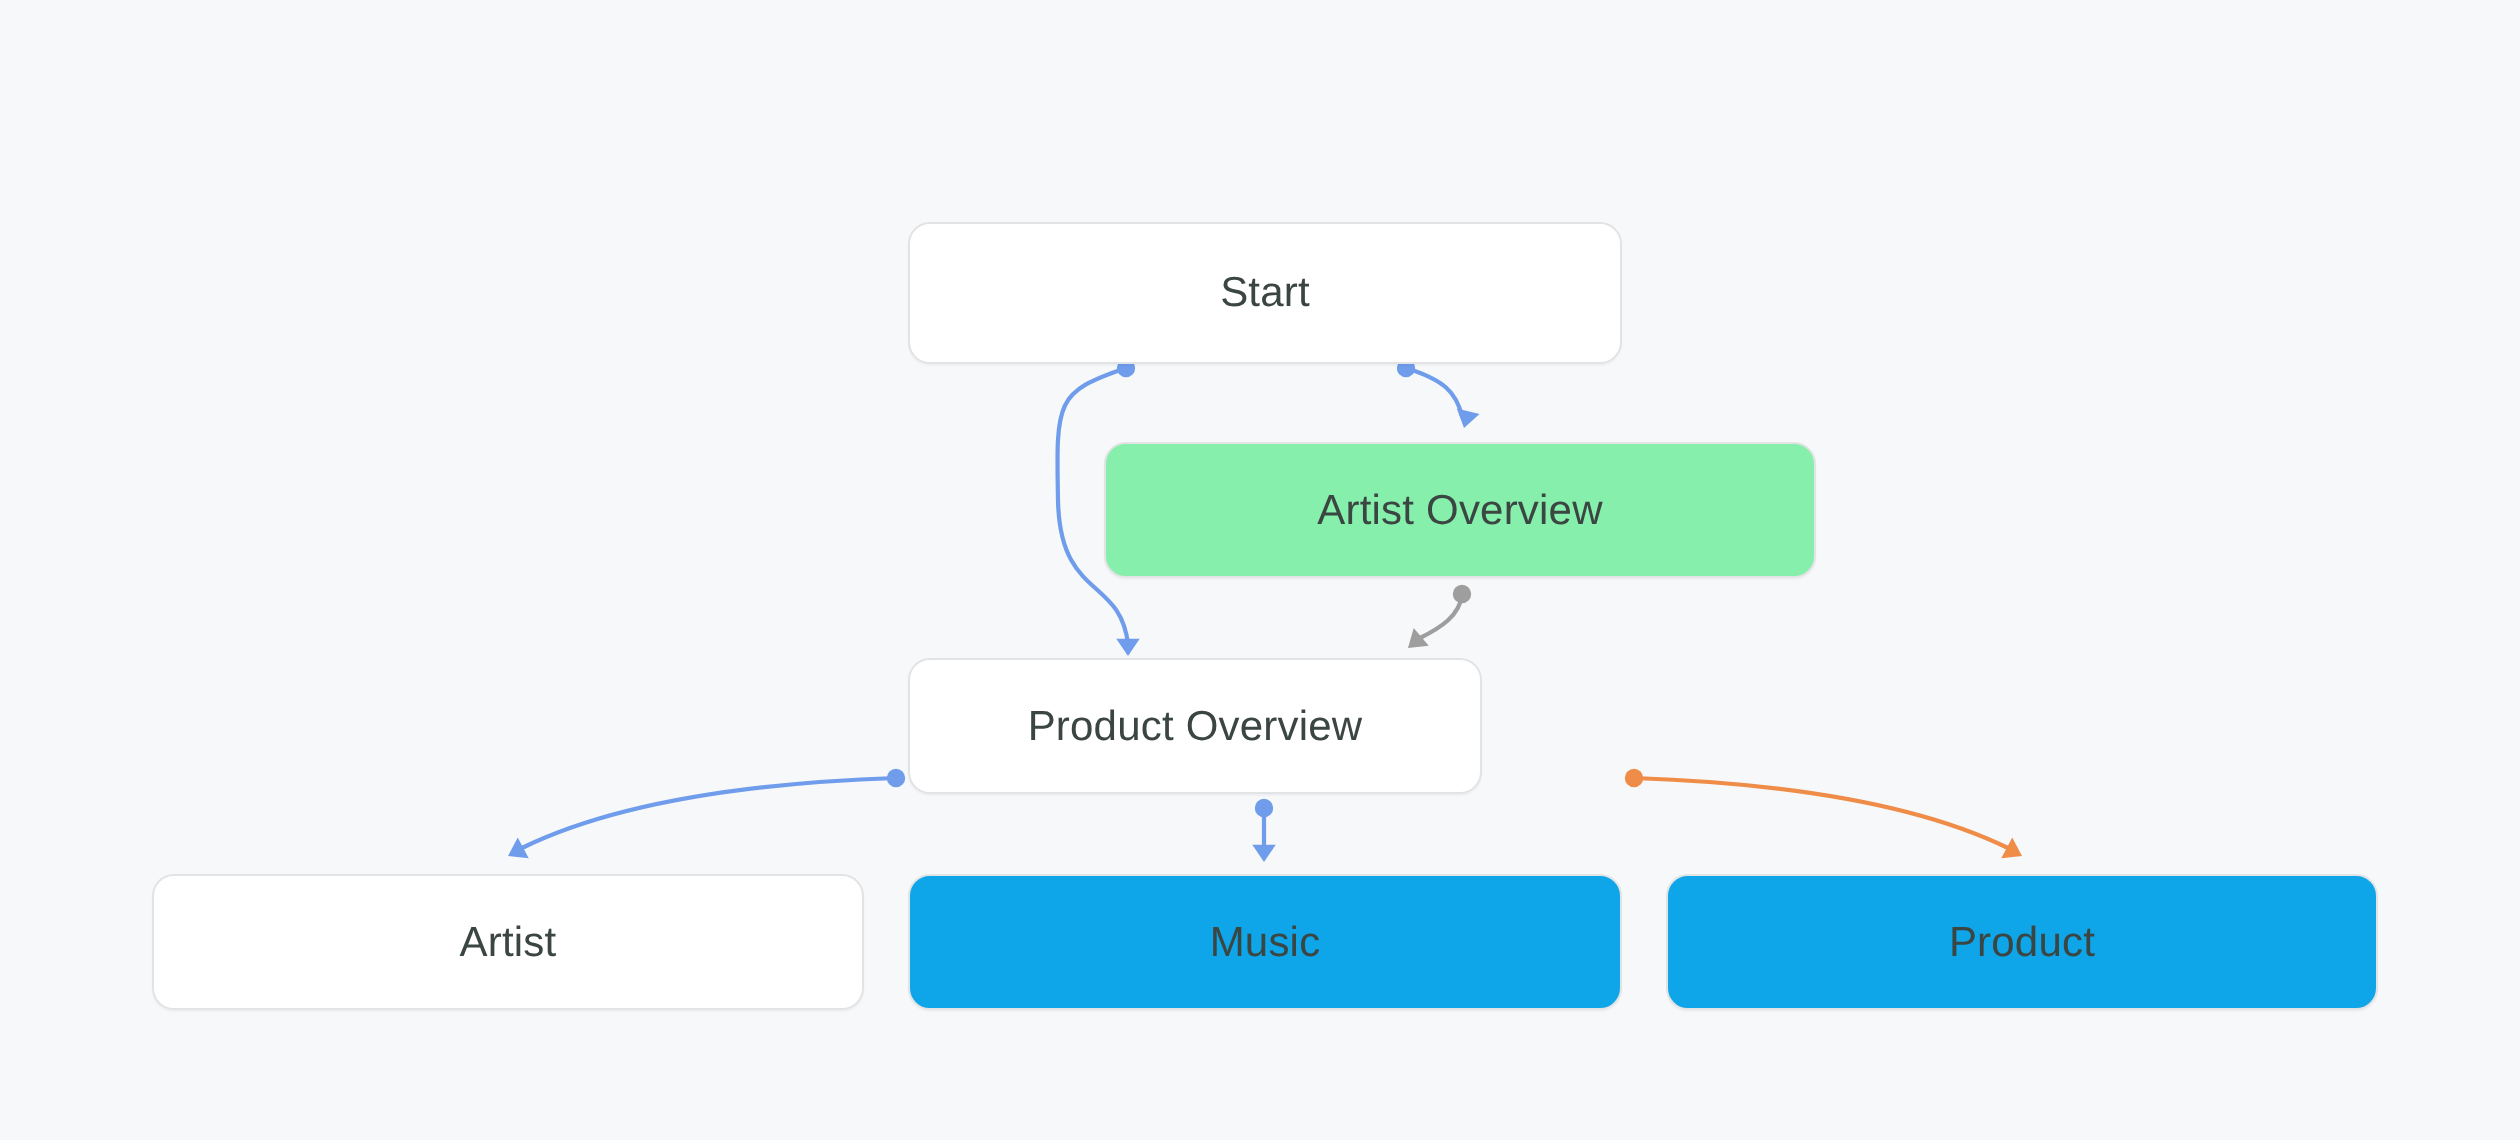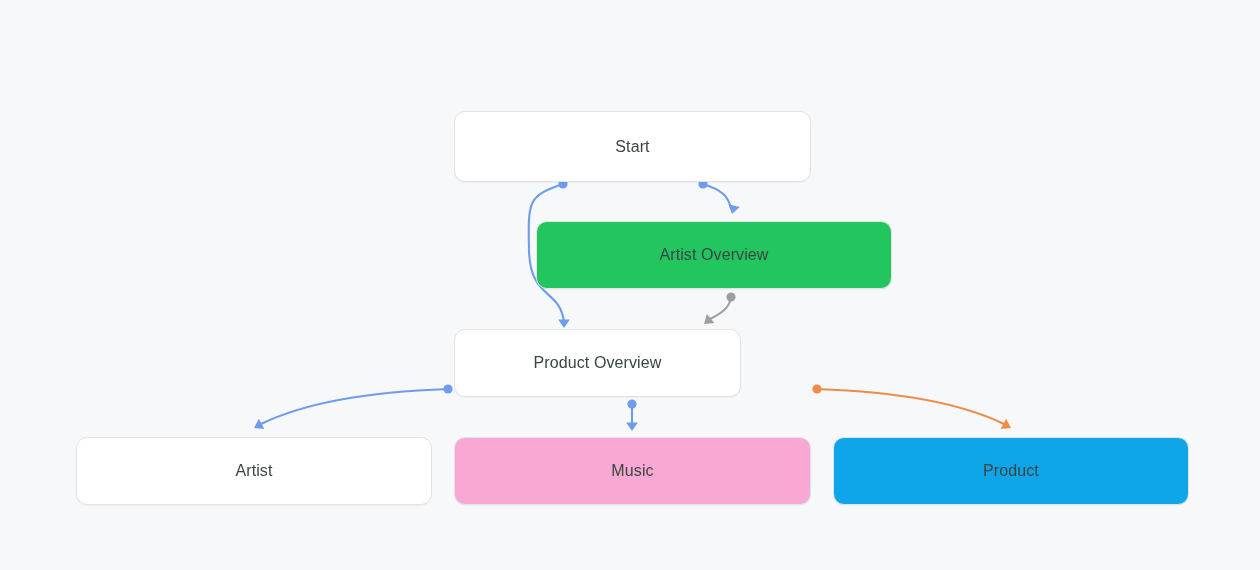--- a/index.html
+++ b/index.html
@@ -32,21 +32,21 @@
     box-sizing: border-box;
     background: #ffffff;
     border: 1px solid #e2e3e5;
     border-radius: 11px;
     display: flex;
     align-items: center;
     justify-content: center;
     box-shadow: 0 1px 1px rgba(20,30,40,0.04);
   }
   .flow-node-label {
-    font-size: 16px;
+    font-size: 21px;
     font-weight: 500;
     color: #3b4642;
     letter-spacing: 0.1px;
     line-height: 1;
     white-space: nowrap;
   }
 </style>
 </head>
 <body>
 
@@ -74,30 +74,30 @@
         <circle cx="817" cy="389" r="4.6" fill="#ee8c48"></circle>
         <circle cx="564" cy="328" r="0" fill="#6f9ceb"></circle>
         <circle cx="704" cy="324" r="0" fill="#9e9e9e"></circle>
       </g>
   </svg>
 
   <div id="nodes-group">
       <div class="flow-node" style="left: 454px; top: 111px; width: 357px; height: 71px; background: rgb(255, 255, 255); border-color: rgb(226, 227, 229);">
         <span class="flow-node-label" style="color: rgb(59, 70, 66);">Start</span>
       </div>
-      <div class="flow-node" style="left: 536px; top: 221px; width: 356px; height: 68px; background: #22c55e; border-color: rgb(226, 227, 229);">
+      <div class="flow-node" style="left: 552px; top: 221px; width: 356px; height: 68px; background: #86efac; border-color: rgb(226, 227, 229);">
         <span class="flow-node-label" style="color: rgb(59, 70, 66);">Artist Overview</span>
       </div>
       <div class="flow-node" style="left: 454px; top: 329px; width: 287px; height: 68px; background: rgb(255, 255, 255); border-color: rgb(226, 227, 229);">
         <span class="flow-node-label" style="color: rgb(59, 70, 66);">Product Overview</span>
       </div>
       <div class="flow-node" style="left: 76px; top: 437px; width: 356px; height: 68px; background: rgb(255, 255, 255); border-color: rgb(226, 227, 229);">
         <span class="flow-node-label" style="color: rgb(59, 70, 66);">Artist</span>
       </div>
-      <div class="flow-node" style="left: 454px; top: 437px; width: 357px; height: 68px; background: #f9a8d4; border-color: rgb(226, 227, 229);">
+      <div class="flow-node" style="left: 454px; top: 437px; width: 357px; height: 68px; background: #0ea5e9; border-color: rgb(226, 227, 229);">
         <span class="flow-node-label" style="color: rgb(59, 70, 66);">Music</span>
       </div>
       <div class="flow-node" style="left: 833px; top: 437px; width: 356px; height: 68px; background: #0ea5e9; border-color: rgb(226, 227, 229);">
         <span class="flow-node-label" style="color: rgb(59, 70, 66);">Product</span>
       </div>
     </div>
 
 </div>
 
 </body></html>

